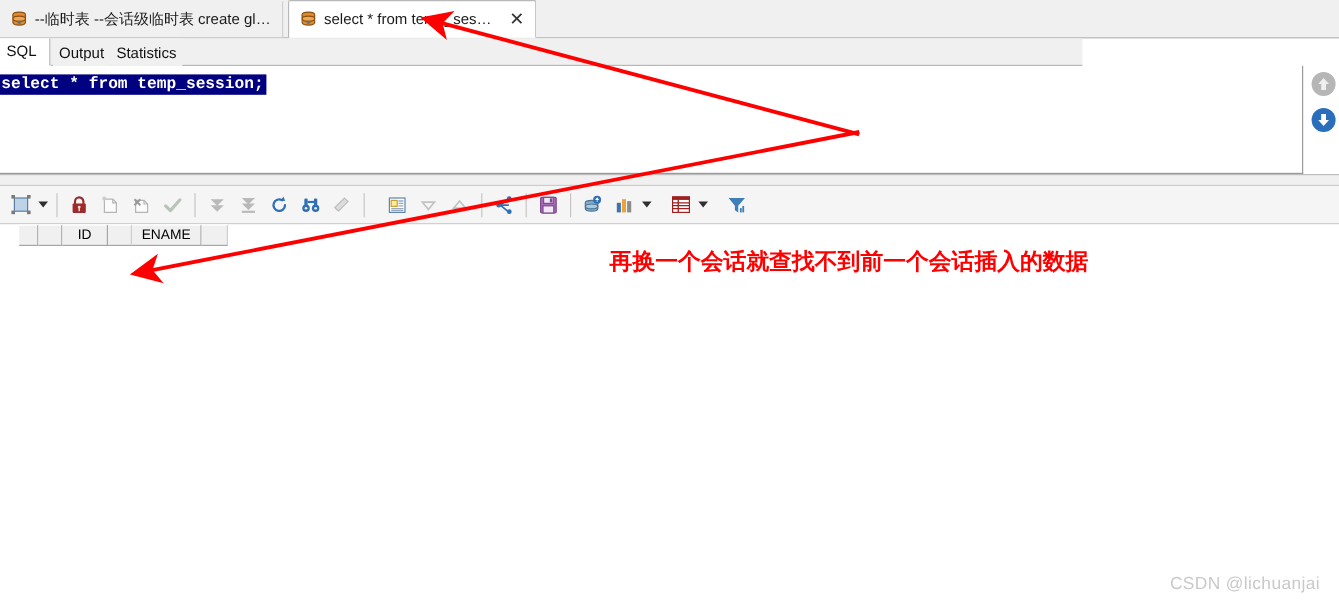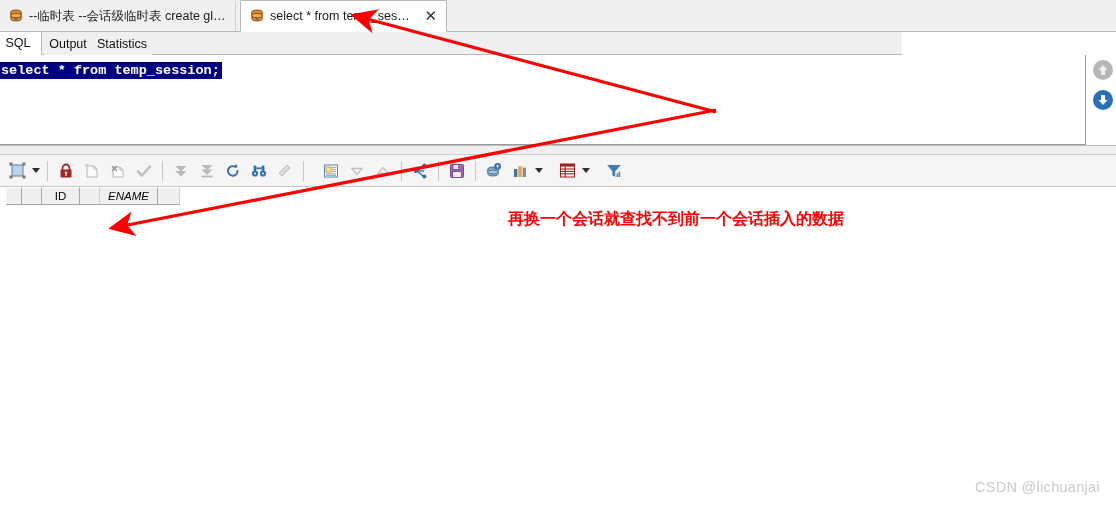--- a/index.html
+++ b/index.html
@@ -94,35 +94,35 @@
   .tsep{width:1px;height:20px;background:#c6c6c6;margin:0 5px;flex:0 0 1px;}
   .tcaret{width:12px;height:26px;display:flex;align-items:center;justify-content:center;flex:0 0 12px;}
   .tcaret:after{content:"";border-left:4px solid transparent;border-right:4px solid transparent;border-top:5px solid #2f2f2f;}
   .sp4{width:4px;flex:0 0 4px;}
   .sp8{width:9px;flex:0 0 9px;}
 
   
   .grid{
     position:absolute;left:0;top:187px;width:1116px;height:320px;background:#ffffff;
   }
-  .gridhead{position:absolute;left:6px;top:0;height:18px;display:flex;}
+  .gridhead{position:absolute;left:16px;top:0;height:18px;display:flex;}
   .gh{
     height:18px;box-sizing:border-box;
     background:#f0f0f0;
     border-right:1px solid #a6a6a6;border-bottom:1px solid #a6a6a6;border-top:1px solid #ffffff;
     display:flex;align-items:center;justify-content:center;
     font-size:11.5px;color:#000;
   }
   .gh.sortpad{border-right:1px solid #cfcfcf;}
 
   
   .anno{position:absolute;inset:0;pointer-events:none;}
   .anno-text{
     position:absolute;left:508px;top:205px;width:490px;
-    color:#ff0000;font-size:16px;line-height:28px;font-weight:600;
+    color:#ff0000;font-size:19px;line-height:28px;font-weight:600;
     font-family:Liberation Sans, sans-serif;
   }
   .watermark{
     position:absolute;right:16px;bottom:12px;
     color:#c9c9c9;font-size:14.5px;letter-spacing:.3px;
     font-family:Liberation Sans, sans-serif;
   }
 </style>
 </head>
 <body>
@@ -396,21 +396,21 @@
       </svg>
     </div>
   </div>
 
   <div class="grid">
     <div class="gridhead">
       <div class="gh" style="width:16px;"></div>
       <div class="gh" style="width:20px;"></div>
       <div class="gh" style="width:38px;">ID</div>
       <div class="gh sortpad" style="width:20px;"></div>
-      <div class="gh" style="width:58px;font-style:italic;">ENAME</div>
+      <div class="gh" style="width:58px;">ENAME</div>
       <div class="gh sortpad" style="width:22px;"></div>
     </div>
   </div>
 
   <div class="anno">
     <svg width="1116" height="507" style="position:absolute;left:0;top:0;">
       <defs>
         <marker id="ah" markerWidth="9" markerHeight="9" refX="7.4" refY="4.5" orient="auto" markerUnits="strokeWidth">
           <path d="M0.4,0.6 L8.6,4.5 L0.4,8.4 L2.6,4.5 Z" fill="#ff0000"></path>
         </marker>

